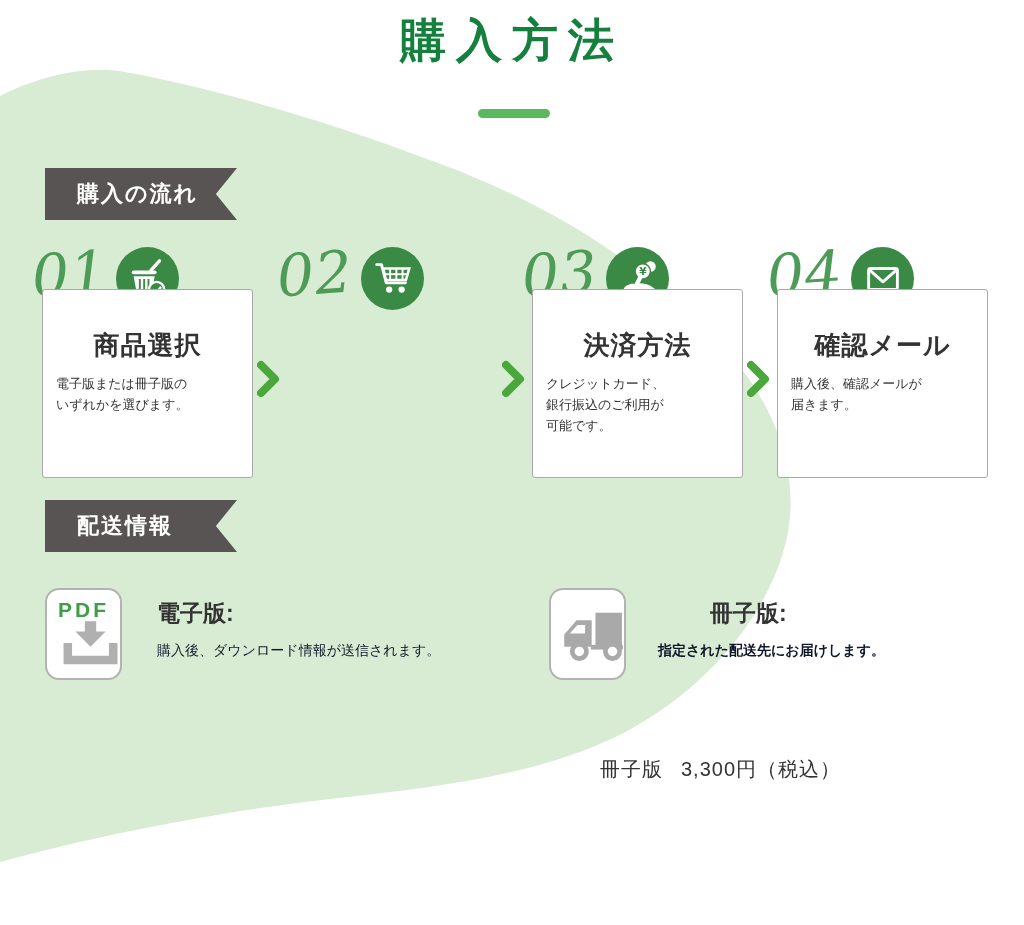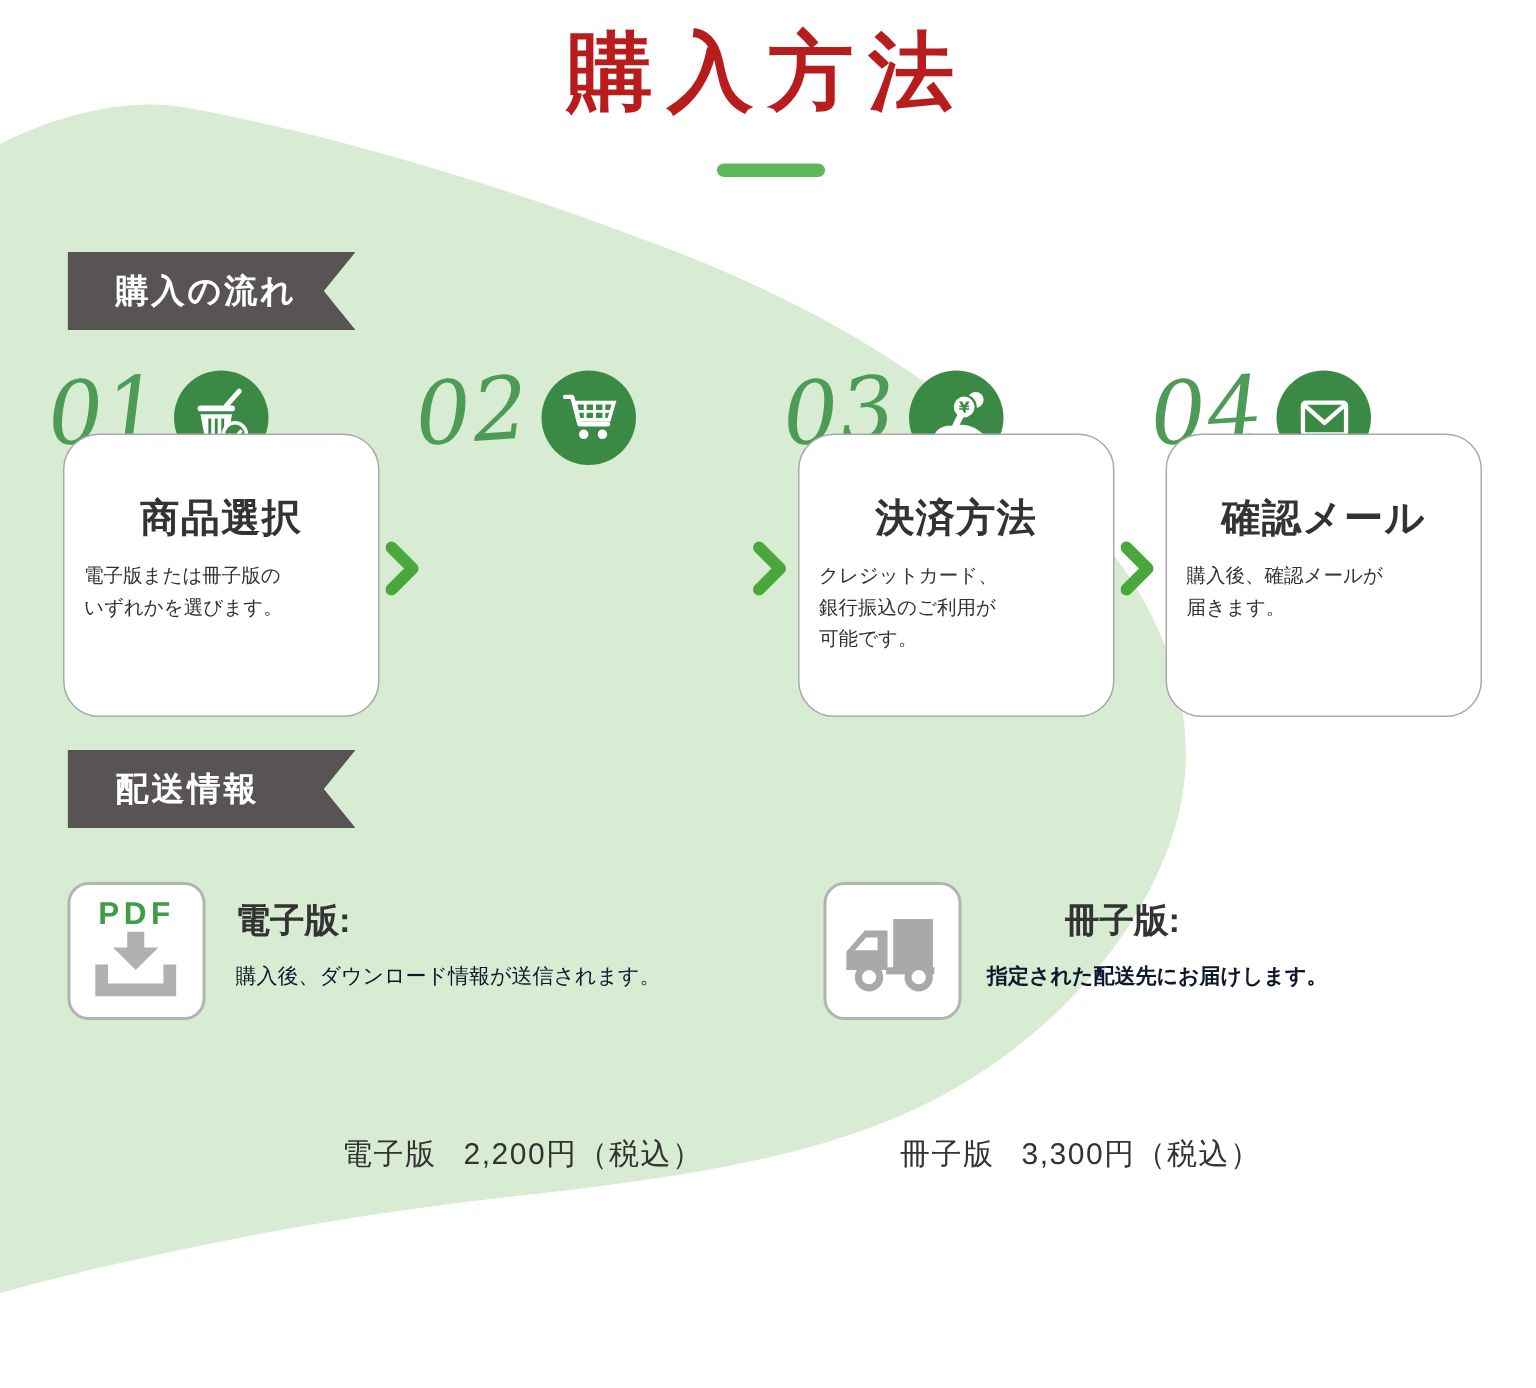--- a/index.html
+++ b/index.html
@@ -3,49 +3,49 @@
 <meta charset="utf-8">
 <style>
   html,body{margin:0;padding:0;background:#fff;}
   .stage{
     position:relative;width:1024px;height:925px;overflow:hidden;background:#ffffff;
     font-family:"Liberation Sans","DejaVu Sans",sans-serif;color:#333;
   }
   .blob{position:absolute;left:0;top:0;pointer-events:none;}
   .page-title{
     position:absolute;left:0;top:10px;width:1024px;text-align:center;
-    font-size:57px;font-weight:700;letter-spacing:10px;color:#b91c1c;margin:0;
+    font-size:46px;font-weight:700;letter-spacing:10px;color:#15803d;margin:0;
   }
   .title-underline{
     position:absolute;left:478px;top:109px;width:72px;height:9px;border-radius:5px;background:#5cb85c;
   }
   .ribbon{
     position:absolute;left:45px;width:192px;height:52px;background:#595454;color:#fff;
     font-size:22px;font-weight:700;letter-spacing:2px;line-height:52px;padding-left:32px;box-sizing:border-box;
     clip-path:polygon(0 0,100% 0,89% 50%,100% 100%,0 100%);
   }
   .ribbon.flow{top:168px;}
   .ribbon.delivery{top:500px;}
   .card{
     position:absolute;top:289px;width:211px;height:189px;background:#fff;
-    border:1.5px solid #a9a9a9;border-radius:24px;box-sizing:border-box;
+    border:1.5px solid #a9a9a9;border-radius:3px;box-sizing:border-box;
   }
   .card-title{margin-top:38px;text-align:center;font-size:26px;font-weight:700;letter-spacing:1px;color:#333;}
   .card-desc{margin:10px 13px 0 13px;font-size:13px;line-height:1.62;white-space:pre-line;color:#333;}
   .step-num{
     position:absolute;top:240px;font-family:"DejaVu Serif","Liberation Serif",serif;
     font-style:italic;font-size:58px;color:#4e9b58;transform:rotate(-4deg);letter-spacing:1px;
   }
   .step-circle{
     position:absolute;top:247px;width:63px;height:63px;border-radius:50%;background:#3a8a46;
     display:flex;align-items:center;justify-content:center;
   }
   .chevron{position:absolute;top:360px;}
   .icon-box{
-    position:absolute;top:588px;width:92px;height:92px;background:#fff;border:2.5px solid #b3b3b3;
+    position:absolute;top:588px;width:77px;height:92px;background:#fff;border:2.5px solid #b3b3b3;
     border-radius:14px;box-sizing:border-box;
   }
   .pdf-label{
     position:absolute;top:8px;left:0;width:100%;text-align:center;
     font-size:21px;font-weight:700;letter-spacing:3px;color:#3f9c47;
   }
   .delivery-title{position:absolute;top:598px;font-size:23px;font-weight:700;color:#333;}
   .delivery-desc{position:absolute;top:642px;font-size:14px;color:#0f172a;}
   .price{position:absolute;top:756px;font-size:20px;color:#333;letter-spacing:1px;}
   .price .gap{display:inline-block;width:18px;}
@@ -170,20 +170,17 @@
       <rect x="47" y="24" width="28" height="36" fill="#a9a9a9"></rect>
       <path d="M14,60 V47 L27,32 H43 V60 Z" fill="#a9a9a9"></path>
       <path d="M20,46 L28,37 H36 V46 Z" fill="#ffffff"></path>
       <circle cx="30" cy="65" r="7.5" fill="#fff" stroke="#a9a9a9" stroke-width="5"></circle>
       <circle cx="65" cy="65" r="7.5" fill="#fff" stroke="#a9a9a9" stroke-width="5"></circle>
     </svg>
   </div>
   <div class="delivery-title" style="left:674px;margin-left:36px;">冊子版:</div>
   <div class="delivery-desc" style="left:658px;font-weight:bold;">指定された配送先にお届けします。</div>
 
-  <div class="price" style="left:228px;">
-    <span>電子版</span><span class="gap"></span><span>2,200円（税込）</span>
-  </div>
   <div class="price" style="left:600px;text-align:center;">
     <span>冊子版</span><span class="gap"></span><span>3,300円（税込）</span>
   </div>
 
 </div>
 
 </body></html>

